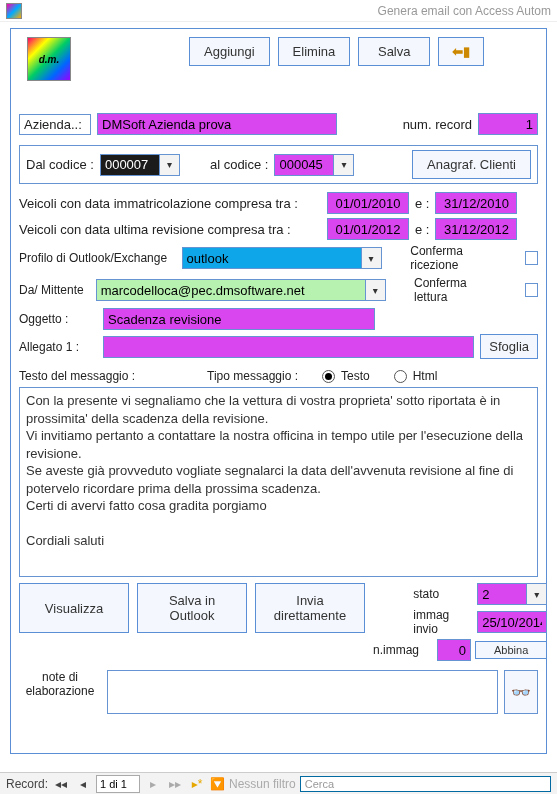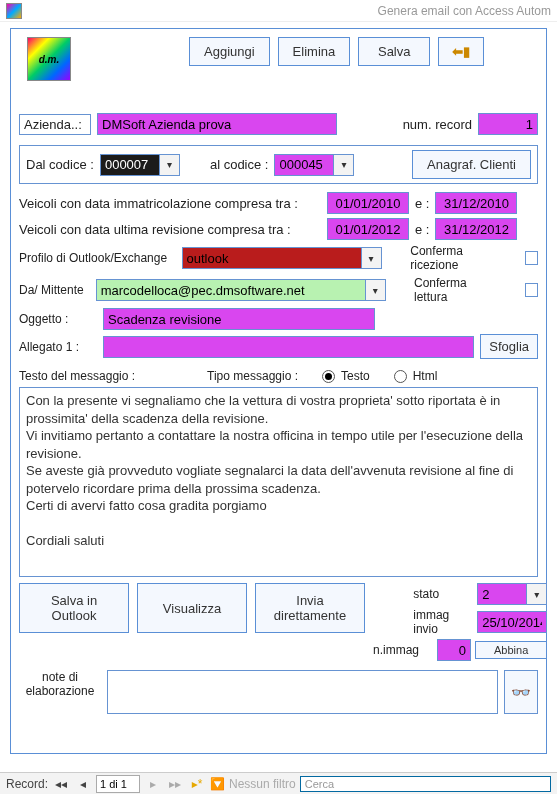--- a/index.html
+++ b/index.html
@@ -69,21 +69,21 @@
   .lbl { color:#222; }
   .inp {
     border: 1px solid #6693d2;
     background: #d946ef;
     padding: 2px 4px;
     font-size: 13px;
     height: 22px;
   }
   .inp.right { text-align: right; }
   .inp.dark { background:#1b1b1b; color:#fff; }
-  .inp.yellow { background:#b91c1c; }
+  .inp.yellow { background:#0ea5e9; }
   .inp.green { background:#b8f2b1; }
   .sel-wrap { display:flex; }
   .sel-btn {
     border:1px solid #6693d2; border-left:none;
     width:20px; height:22px;
     background:#f3f3f3;
     display:flex; align-items:center; justify-content:center;
     font-size:10px;
     cursor:pointer;
   }
@@ -228,22 +228,22 @@
   </div>
 
   <div class="msgbox">Con la presente vi segnaliamo che la vettura di vostra proprieta' sotto riportata è in prossimita' della scadenza della revisione.
 Vi invitiamo pertanto a contattare la nostra officina in tempo utile per l'esecuzione della revisione.
 Se aveste già provveduto vogliate segnalarci la data dell'avvenuta revisione al fine di potervelo ricordare prima della prossima scadenza.
 Certi di avervi fatto cosa gradita porgiamo
 
 Cordiali saluti</div>
 
   <div class="bigbtns">
+    <div class="btn wide">Visualizza</div>
     <div class="btn wide" style="text-align:center;">Salva in Outlook</div>
-    <div class="btn wide">Visualizza</div>
     <div class="btn wide" style="text-align:center;">Invia direttamente</div>
     <div class="statgrid">
       <div class="r">
         <span class="lbl">stato</span>
         <div class="sel-wrap">
           <input class="inp" style="width: 50px;" value="2">
           <div class="sel-btn">▾</div>
         </div>
       </div>
       <div class="r">

